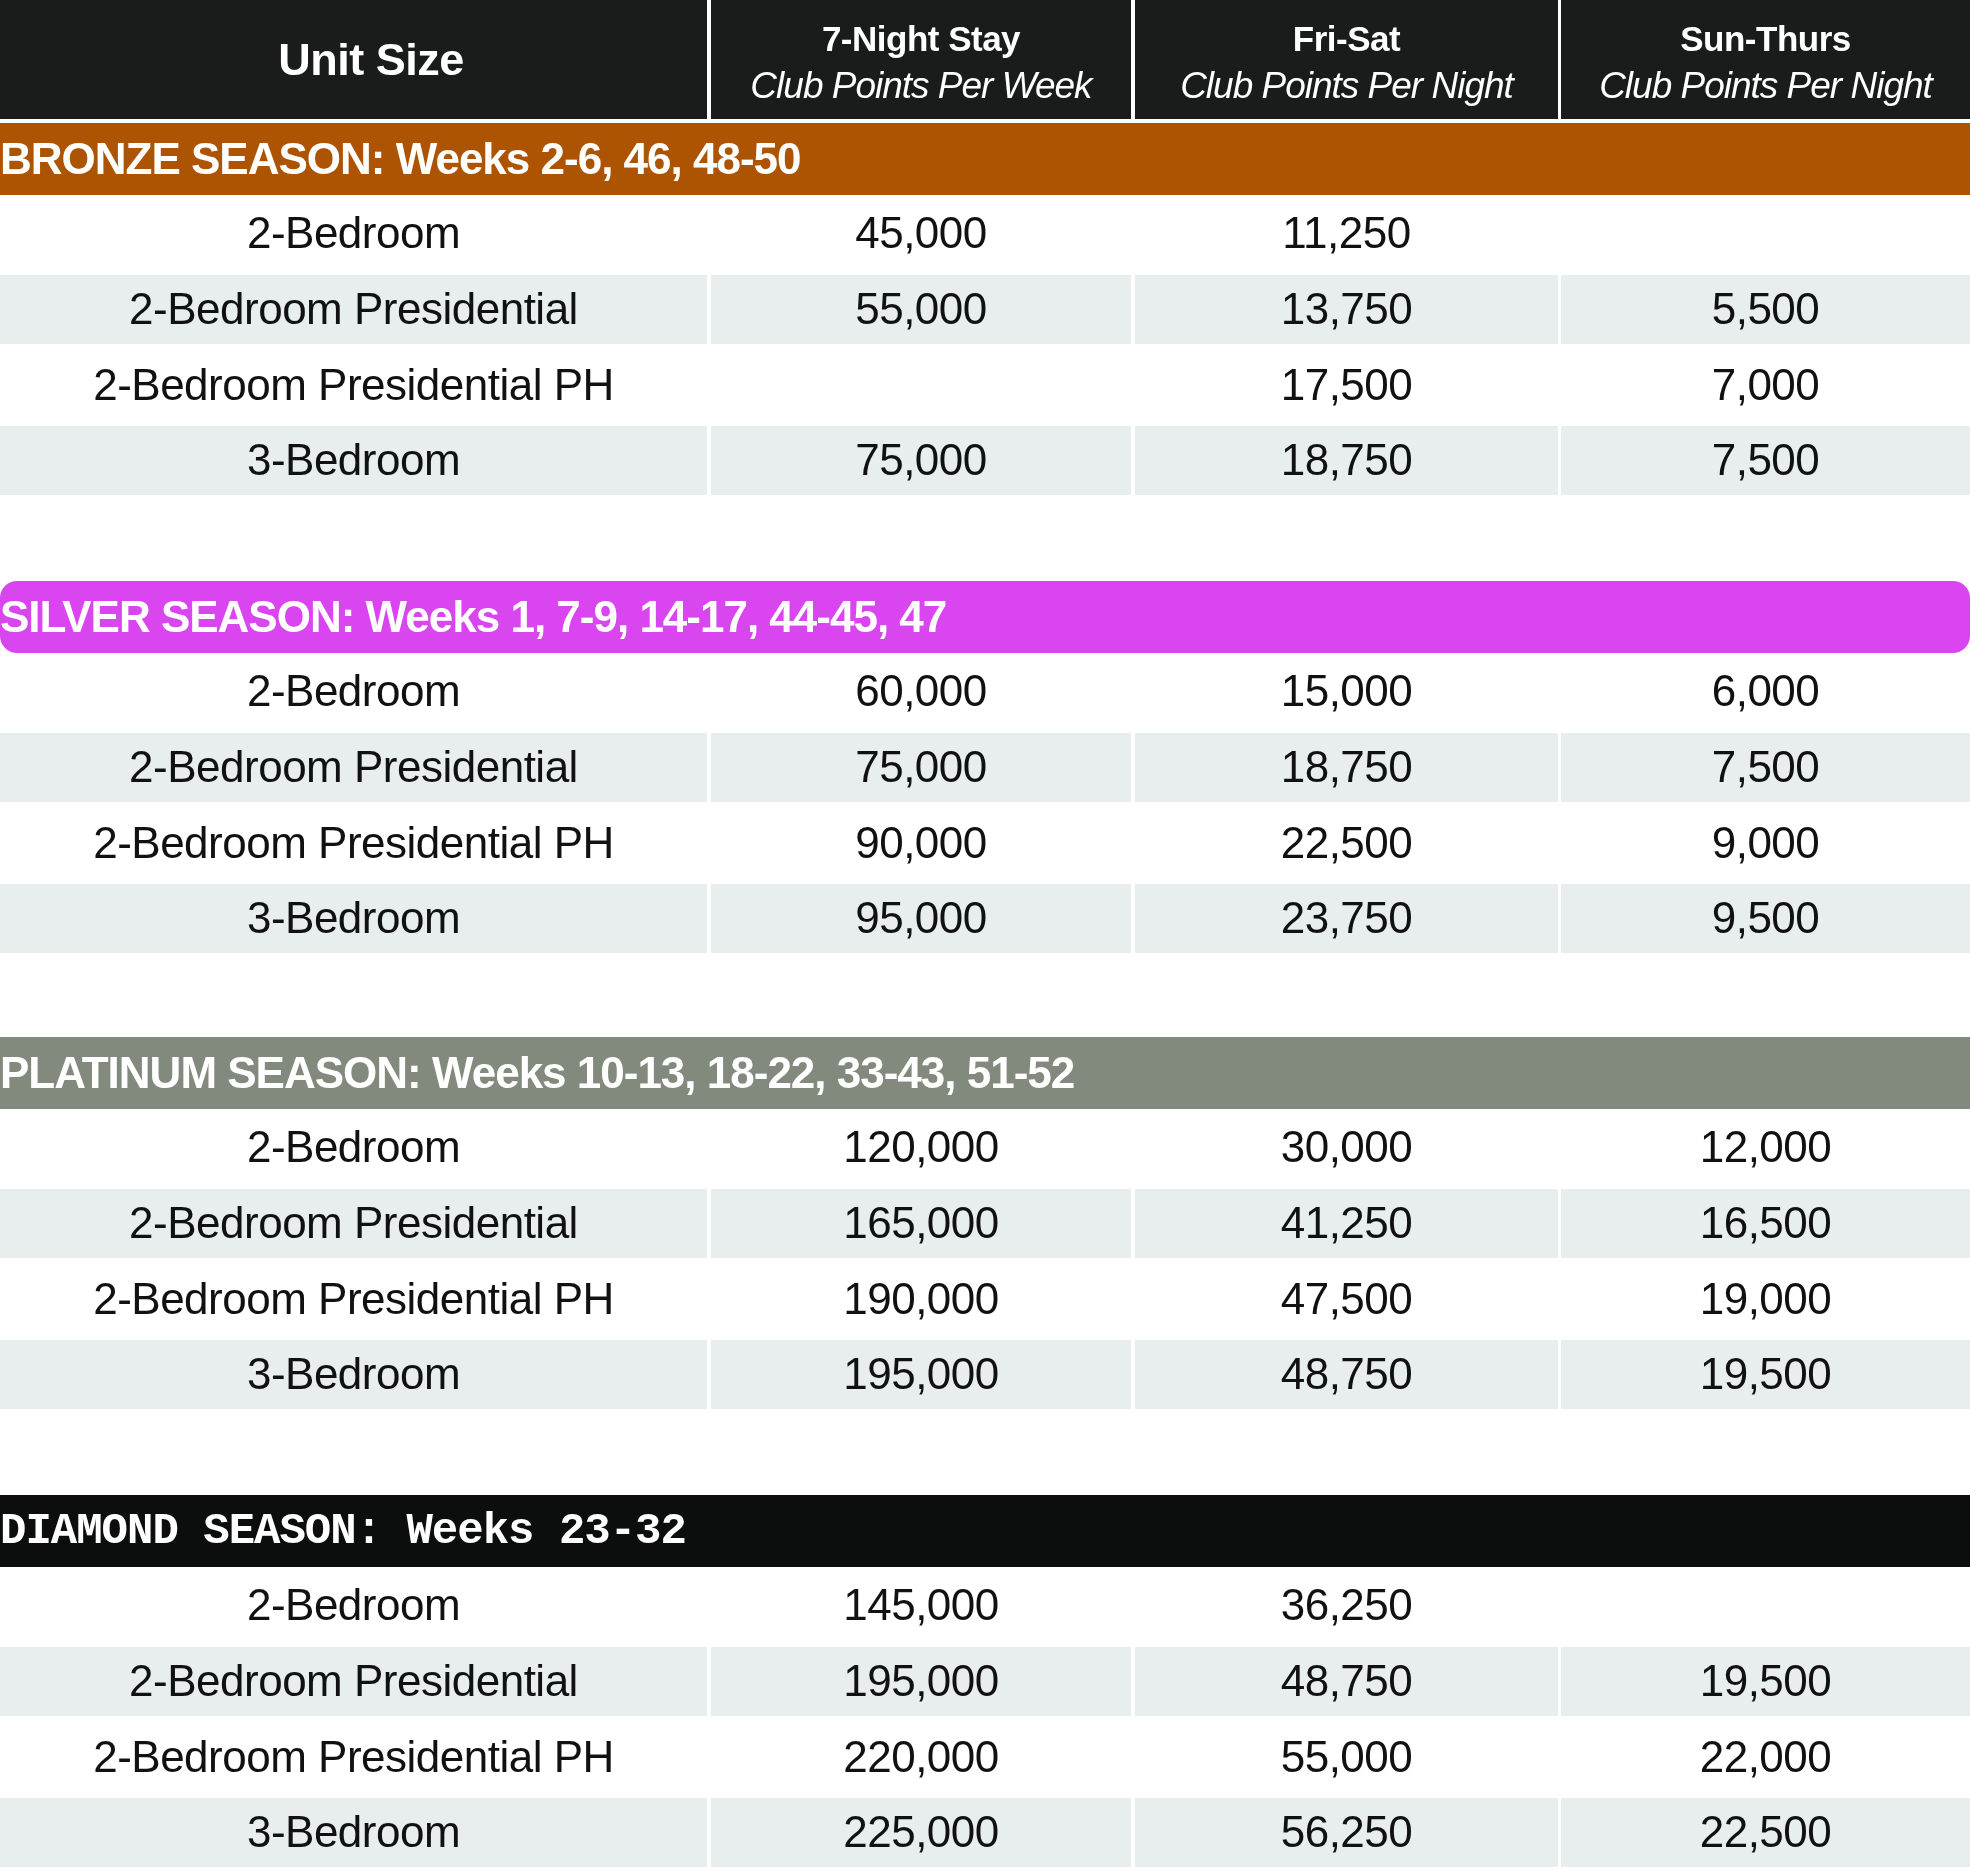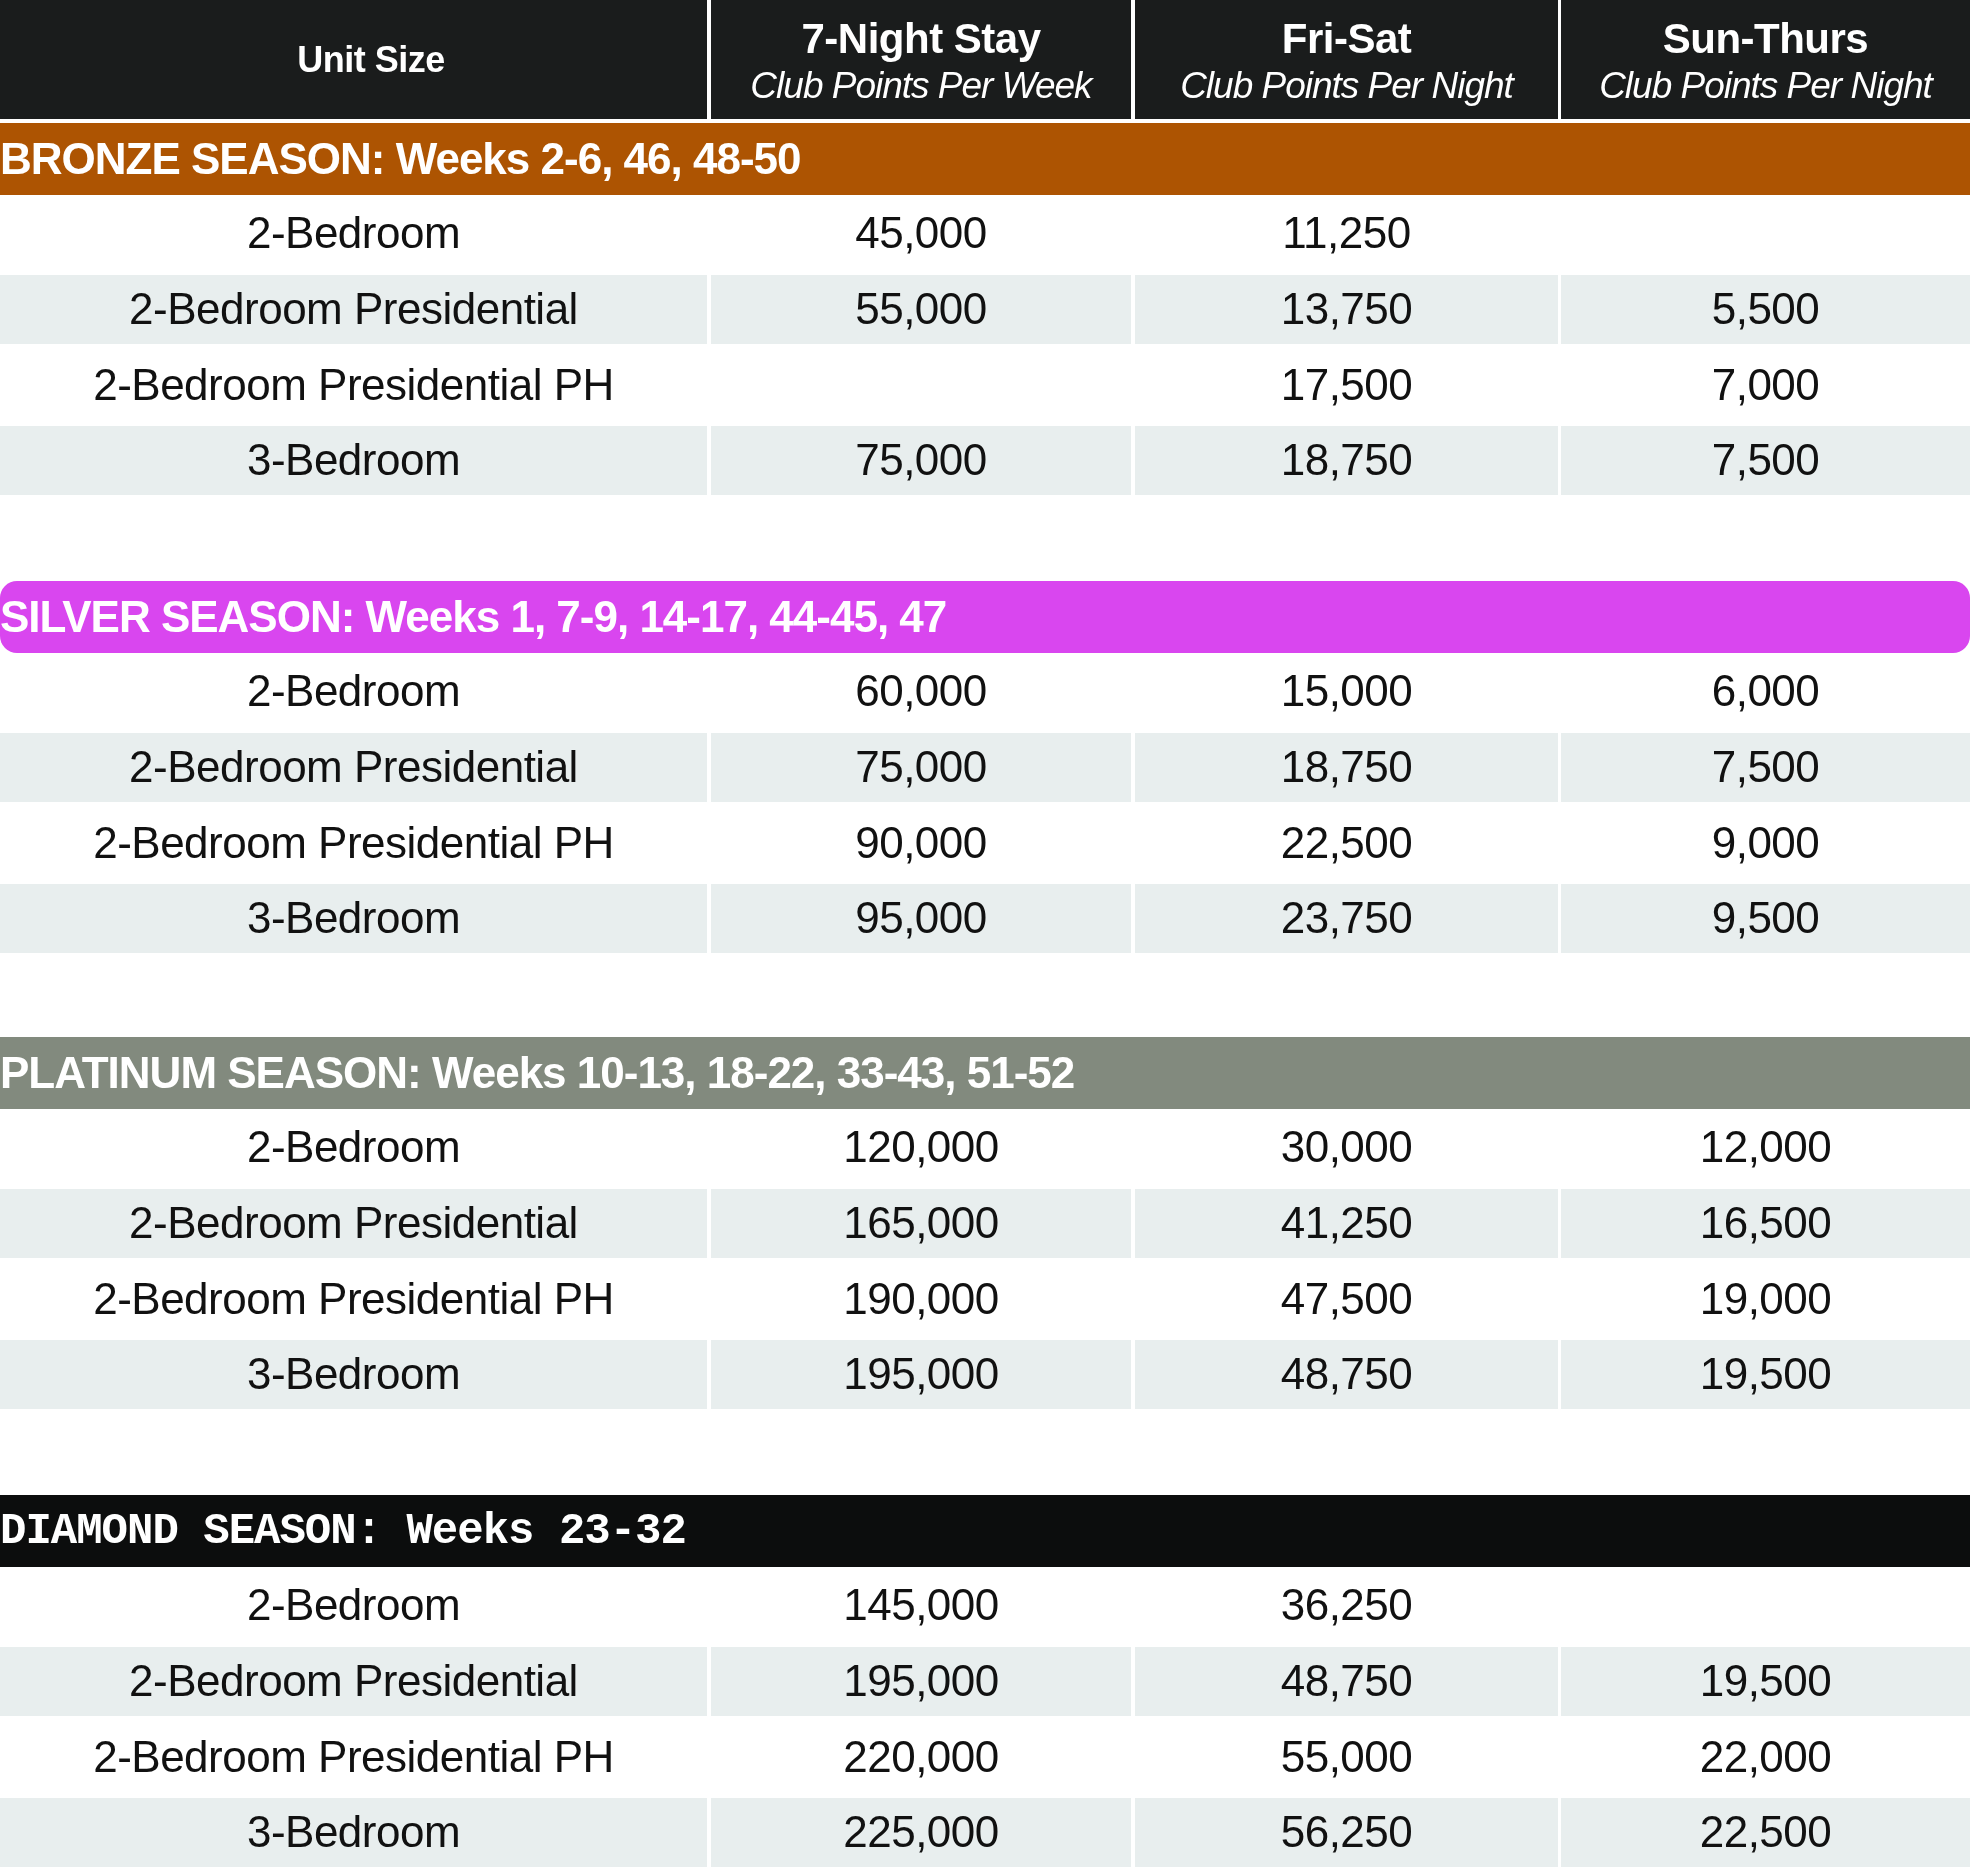--- a/index.html
+++ b/index.html
@@ -2,23 +2,23 @@
 <html><head>
 <meta charset="utf-8">
 <style>
   html, body { margin: 0; padding: 0; background: #ffffff; }
   body { width: 1970px; height: 1872px; overflow: hidden; position: relative;
          font-family: "Liberation Sans", "DejaVu Sans", sans-serif; color: #111; }
 
   .header { position: absolute; left: 0; top: 0; width: 1970px; height: 119px; background: #ffffff; }
   .hcell { position: absolute; top: 0; height: 119px; background: #1a1c1c; color: #ffffff;
            display: flex; flex-direction: column; align-items: center; justify-content: center; }
-  .hcell .main { font-weight: bold; font-size: 42px; line-height: 51px; letter-spacing: -0.5px; }
+  .hcell .main { font-weight: bold; font-size: 35px; line-height: 51px; letter-spacing: -0.5px; }
   .hcell .sub { font-style: italic; font-size: 37px; line-height: 43px; letter-spacing: -1px; }
-  .hcell.unit .main { font-size: 36px; margin-left: 35px; }
+  .hcell.unit .main { font-size: 45px; margin-left: 35px; }
 
   .c0 { left: 0; width: 707px; }
   .c1 { left: 711px; width: 420px; }
   .c2 { left: 1135px; width: 423px; }
   .c3 { left: 1561px; width: 409px; }
 
   .season { position: absolute; left: 0; width: 1970px; }
   .band { position: absolute; left: 0; top: 0; width: 1970px; height: 72px; color: #ffffff;
           font-weight: bold; font-size: 44px; line-height: 72px; text-align: left; letter-spacing: -1px; }
   .row { position: absolute; left: 0; width: 1970px; height: 76px; }

